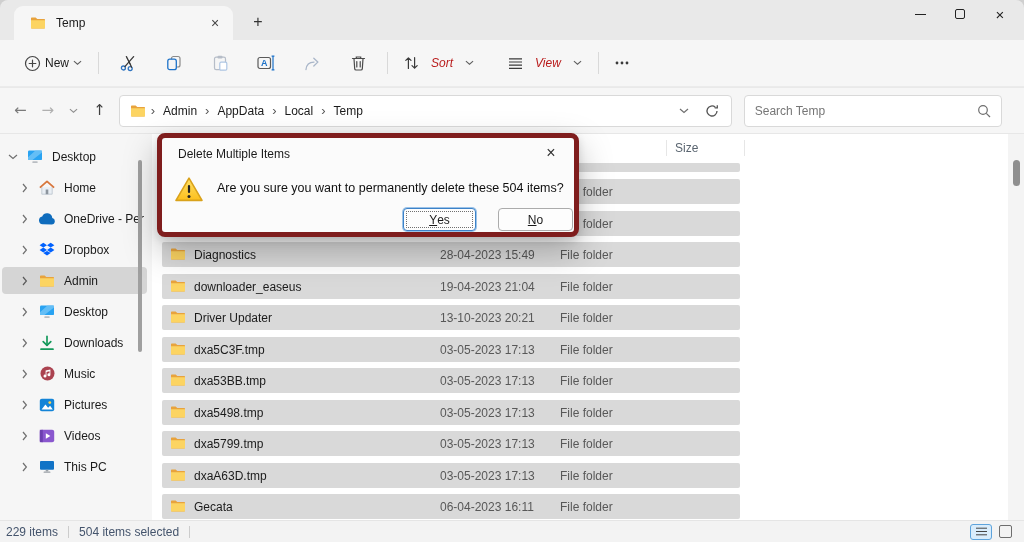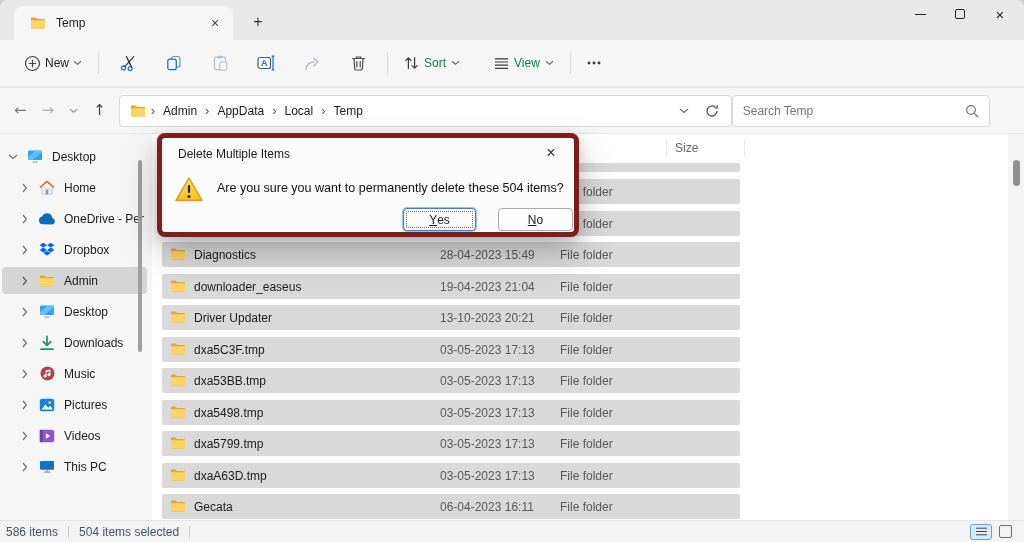--- a/index.html
+++ b/index.html
@@ -18,33 +18,33 @@
     font-size:16px;color:#333;border-radius:4px;}
   .wincontrols{position:absolute;right:4px;top:2px;display:flex;}
   .wc{width:40px;height:24px;display:flex;align-items:center;justify-content:center;color:#222;}
   .wc-close{font-size:15px;}
   
   .toolbar{position:absolute;top:40px;left:0;right:0;height:47px;background:#f6f6f6;
     border-bottom:1px solid #ebebeb;display:flex;align-items:center;padding-left:14px;box-sizing:border-box;}
   .tb-new{display:flex;align-items:center;gap:4px;height:32px;padding:0 10px;border-radius:4px;}
   .tb-sep{width:1px;height:22px;background:#d9d9d9;margin:0 6px;}
   .tb-ico{width:40px;height:32px;display:flex;align-items:center;justify-content:center;margin:0 3px;border-radius:4px;}
-  .tb-group{display:flex;align-items:center;gap:5px;height:32px;padding:0 10px;border-radius:4px;color:#15803d;}
+  .tb-group{display:flex;align-items:center;gap:12px;height:32px;padding:0 10px;border-radius:4px;color:#b91c1c;font-style:italic;}
   .tb-group.view{margin-left:14px;}
   .tb-more{width:34px;height:32px;display:flex;align-items:center;justify-content:center;border-radius:4px;}
   
   .navbar{position:absolute;top:88px;left:0;right:0;height:45px;background:#f6f6f6;display:flex;align-items:center;}
   .nav-btns{display:flex;align-items:center;gap:15px;padding:0 13px 0 14px;}
   .nav-arrow{font-size:15px;line-height:1;font-family:"DejaVu Sans",sans-serif;}
   .addressbar{width:613px;height:32px;background:#fff;border:1px solid #d9d9d9;border-radius:4px;
     display:flex;align-items:center;padding:0 10px;box-sizing:border-box;}
   .crumb-sep{margin:0 5px;color:#555;font-size:13px;}
   .crumb{padding:2px 3px;border-radius:3px;}
   .addr-right{margin-left:auto;display:flex;align-items:center;gap:16px;padding-right:2px;}
-  .searchbox{width:258px;height:32px;background:#fff;border:1px solid #d9d9d9;border-radius:4px;
+  .searchbox{margin-left:12px;width:258px;height:32px;background:#fff;border:1px solid #d9d9d9;border-radius:4px;
     display:flex;align-items:center;padding:0 10px;box-sizing:border-box;}
   .searchbox input{border:none;outline:none;flex:1;font:inherit;font-size:12px;color:#222;background:transparent;padding:0;}
   .searchbox input::placeholder{color:#767676;}
   .content-line{position:absolute;top:133px;left:0;right:0;height:1px;background:#e7e7e7;}
   
   .sidebar{position:absolute;top:134px;left:0;width:152px;bottom:22px;background:#f6f6f6;overflow:hidden;
     padding-top:7px;box-sizing:border-box;}
   .sitem{height:31px;display:flex;align-items:center;padding-left:8px;position:relative;}
   .sitem.sub{padding-left:20px;}
   .sitem.selected::before{content:"";position:absolute;left:2px;right:5px;top:2px;bottom:2px;background:#d5d5d5;border-radius:4px;}
@@ -599,21 +599,21 @@
           <span class="fdate">06-04-2023 16:11</span>
           <span class="ftype">File folder</span>
         </div>
       </div>
     <div class="vscroll">
       <div class="vthumb"></div>
     </div>
   </div>
 
   <div class="statusbar">
-    <span>586 items</span>
+    <span>229 items</span>
     <span class="sb-sep"></span>
     <span>504 items selected</span>
     <span class="sb-sep"></span>
     <span class="view-toggles">
       <span class="vt-details">
           <svg width="11" height="9" viewBox="0 0 11 9">
             <g stroke="#444" stroke-width="1">
               <path d="M0 1.2h11M0 4.5h11M0 7.8h11"></path>
             </g>
           </svg>

